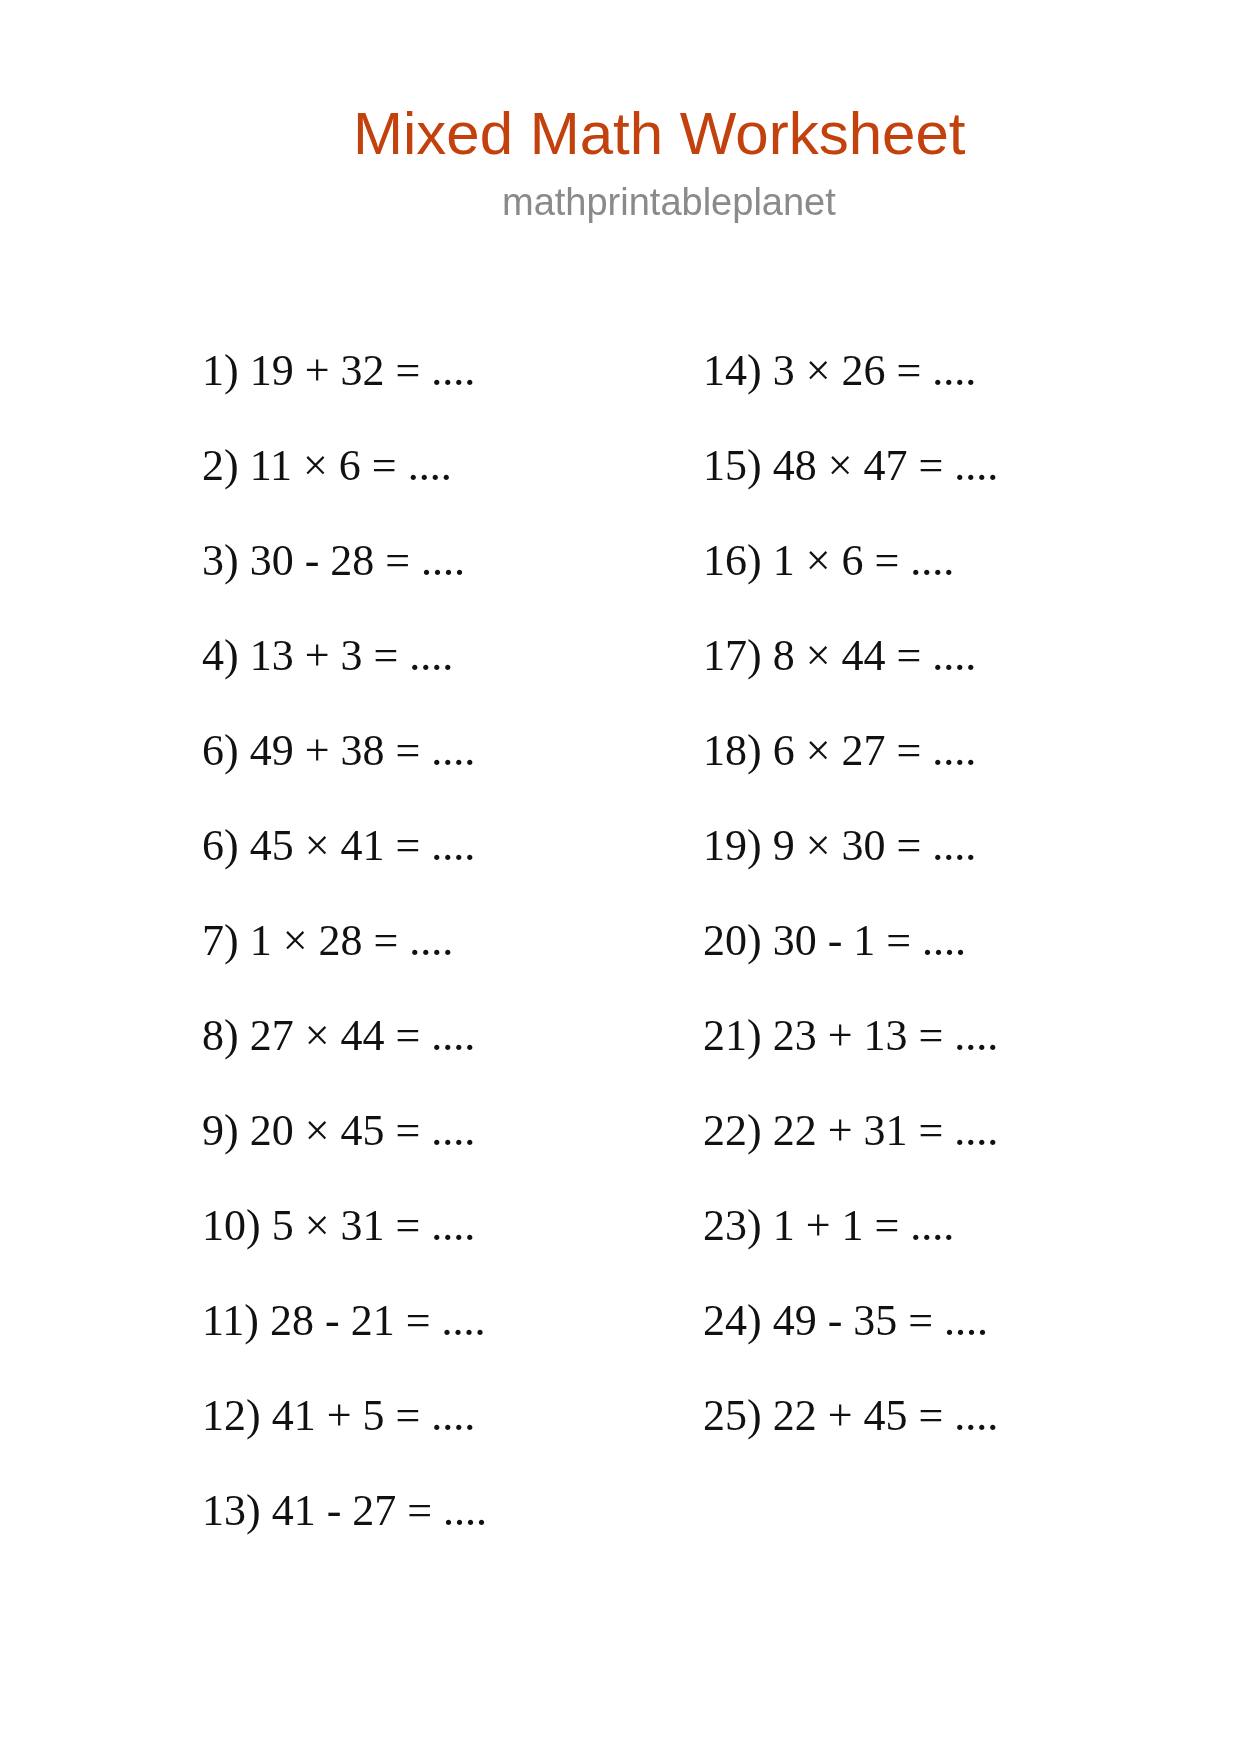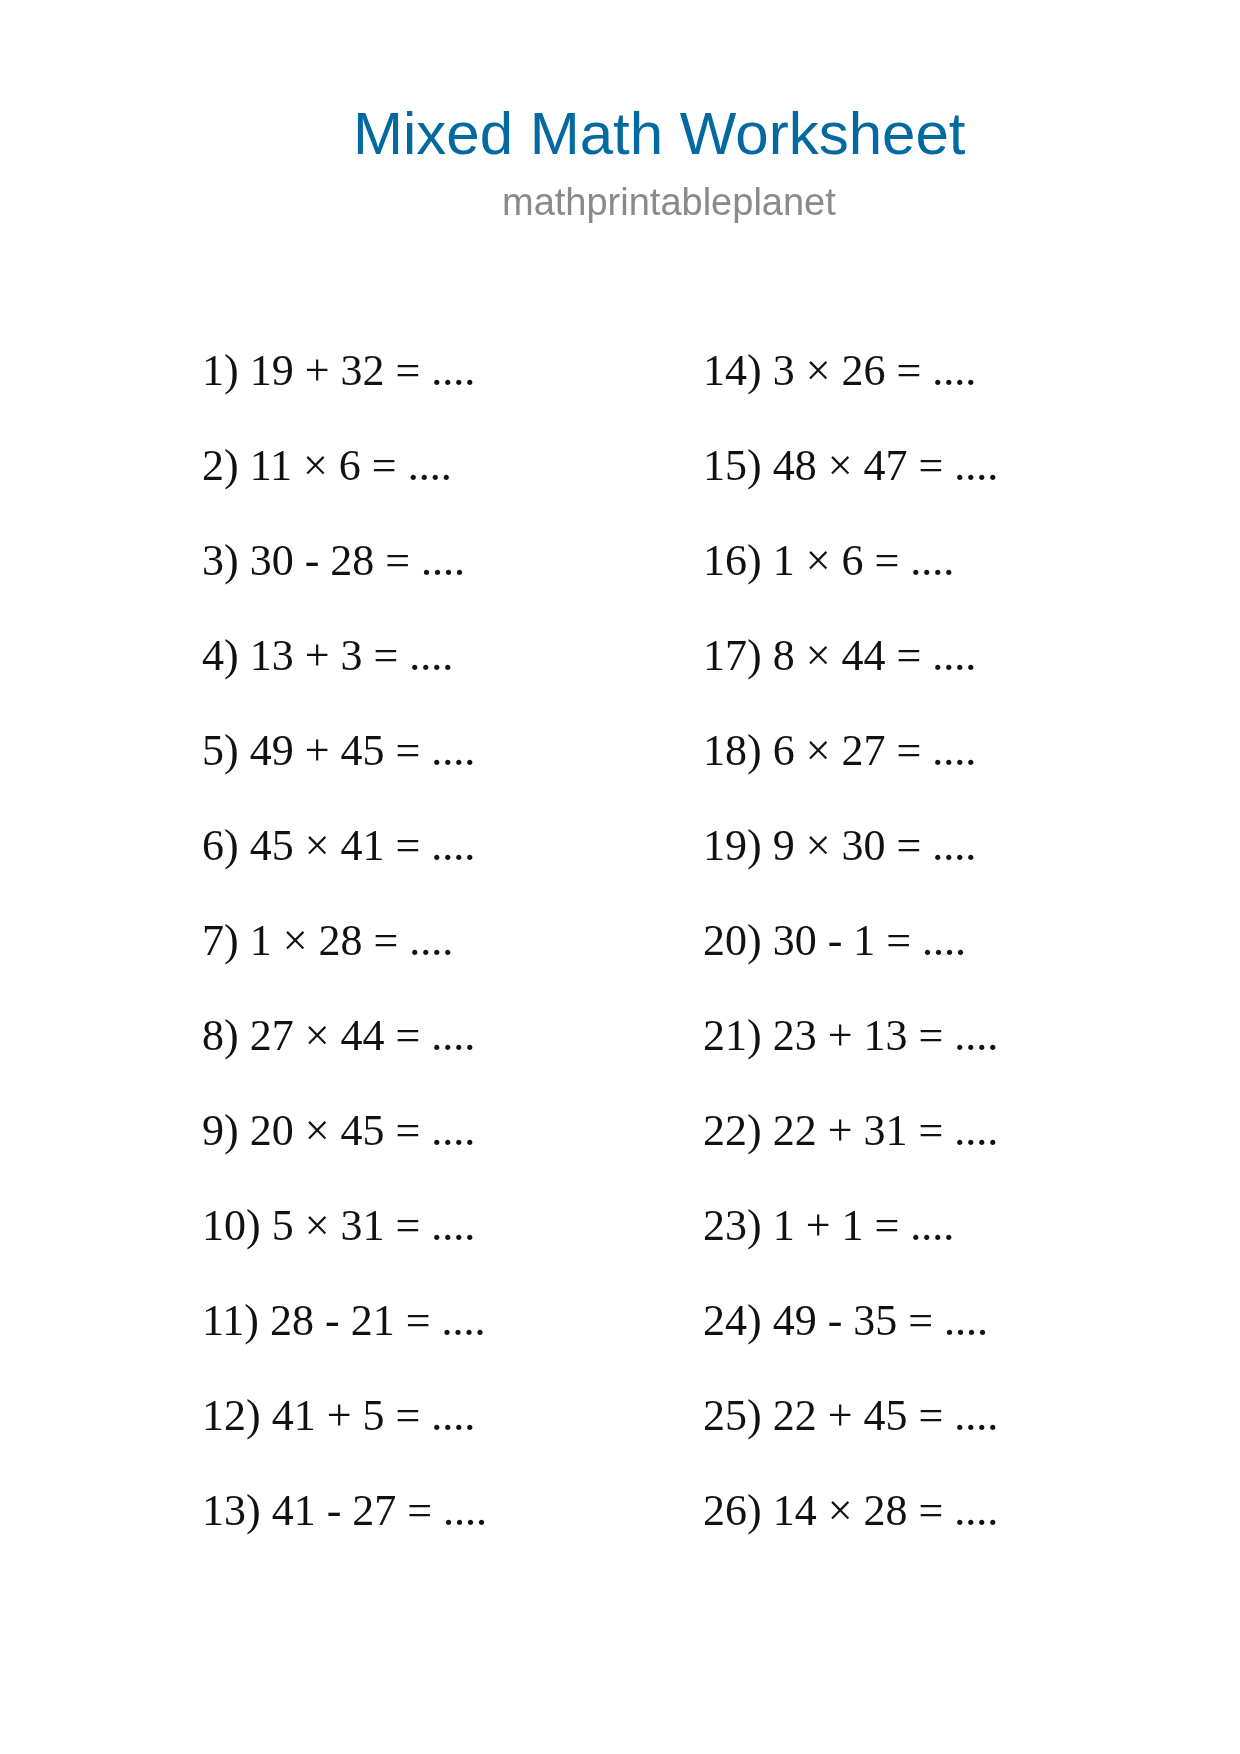--- a/index.html
+++ b/index.html
@@ -15,21 +15,21 @@
     overflow: hidden;
     font-family: "Liberation Sans", "DejaVu Sans", sans-serif;
   }
   .title {
     position: absolute;
     left: 353px;
     top: 104px;
     font-size: 60px;
     line-height: 1;
     font-weight: 400;
-    color: #0369a1;
+    color: #c2410c;
     white-space: nowrap;
     margin: 0;
   }
   .subtitle {
     position: absolute;
     left: 502px;
     top: 183px;
     font-size: 38px;
     line-height: 1;
     font-weight: 400;
@@ -55,21 +55,21 @@
 <body>
 
 <div class="page">
   <h1 class="title">Mixed Math Worksheet</h1>
   <div class="subtitle">mathprintableplanet</div>
   <div class="col col-left">
       <div class="problem">1) 19 + 32 = ....</div>
       <div class="problem">2) 11 × 6 = ....</div>
       <div class="problem">3) 30 - 28 = ....</div>
       <div class="problem">4) 13 + 3 = ....</div>
-      <div class="problem">5) 49 + 45 = ....</div>
+      <div class="problem">6) 49 + 38 = ....</div>
       <div class="problem">6) 45 × 41 = ....</div>
       <div class="problem">7) 1 × 28 = ....</div>
       <div class="problem">8) 27 × 44 = ....</div>
       <div class="problem">9) 20 × 45 = ....</div>
       <div class="problem">10) 5 × 31 = ....</div>
       <div class="problem">11) 28 - 21 = ....</div>
       <div class="problem">12) 41 + 5 = ....</div>
       <div class="problem">13) 41 - 27 = ....</div>
     </div>
   <div class="col col-right">
@@ -78,15 +78,14 @@
       <div class="problem">16) 1 × 6 = ....</div>
       <div class="problem">17) 8 × 44 = ....</div>
       <div class="problem">18) 6 × 27 = ....</div>
       <div class="problem">19) 9 × 30 = ....</div>
       <div class="problem">20) 30 - 1 = ....</div>
       <div class="problem">21) 23 + 13 = ....</div>
       <div class="problem">22) 22 + 31 = ....</div>
       <div class="problem">23) 1 + 1 = ....</div>
       <div class="problem">24) 49 - 35 = ....</div>
       <div class="problem">25) 22 + 45 = ....</div>
-      <div class="problem">26) 14 × 28 = ....</div>
     </div>
 </div>
 
 </body></html>

